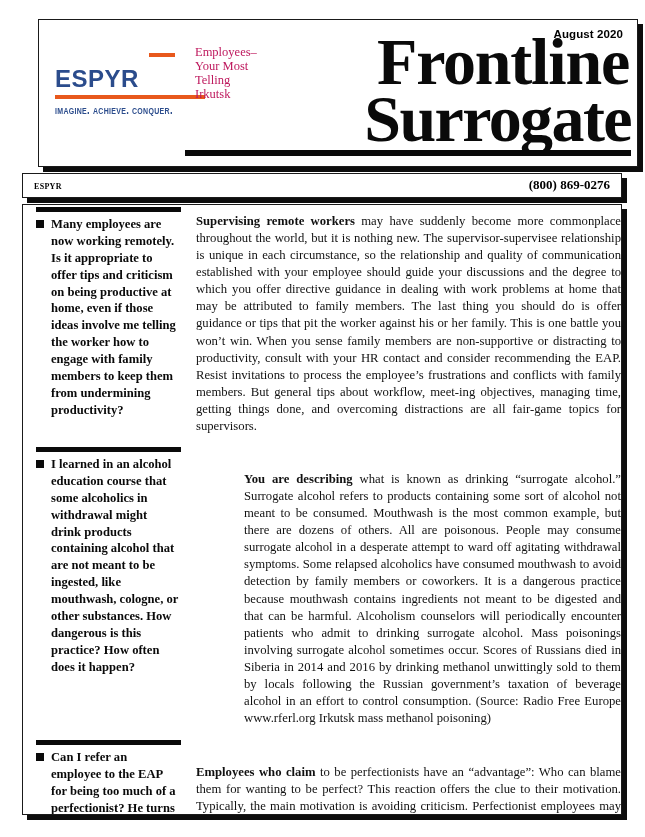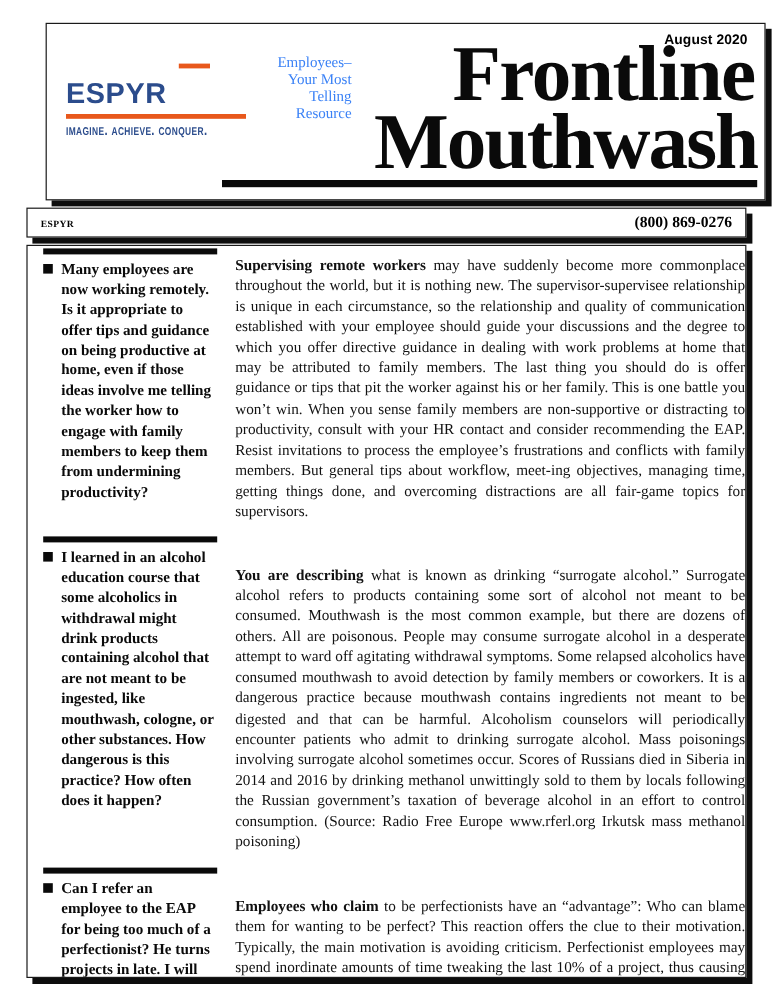--- a/index.html
+++ b/index.html
@@ -89,25 +89,25 @@
     transform-origin: left top;
     white-space: nowrap;
   }
 
   
   .kicker {
     position: absolute;
     left: 156px;
     top: 25px;
     width: 98px;
-    text-align: right;
+    text-align: left;
     font-family: "Liberation Serif", serif;
     font-size: 12.5px;
     line-height: 1.12;
-    color: #3b82f6;
+    color: #be185d;
   }
 
   
   .issue-date {
     position: absolute;
     right: 14px;
     top: 8px;
     font-family: "Liberation Sans", sans-serif;
     font-weight: bold;
     font-size: 11.5px;
@@ -253,21 +253,21 @@
     text-justify: inter-word;
     hyphens: none;
   }
   .a-body .lead {
     font-weight: bold;
   }
 
   
   .qa-row.r1 { padding-top: 2px; }
   .qa-row.r1 .a-col { padding-top: 6px; }
-  .qa-row.r2 { padding-top: 12px; }
+  .qa-row.r2 { padding-top: 12px; gap: 48px; }
   .qa-row.r2 .a-col { padding-top: 24px; }
   .qa-row.r3 { padding-top: 13px; }
   .qa-row.r3 .a-col { padding-top: 24px; }
 </style>
 </head>
 <body>
 
 <div class="page">
 
   <div class="masthead">
@@ -281,46 +281,46 @@
           <span class="macron"></span>
         </div>
         <div class="logo-rule"></div>
         <div class="logo-tagline">Imagine. Achieve. Conquer.</div>
       </div>
 
       <div class="kicker">
         <div>Employees–</div>
         <div>Your Most</div>
         <div>Telling</div>
-        <div>Resource</div>
+        <div>Irkutsk</div>
       </div>
 
       <div class="title-wrap">
         <div class="title-line one">Frontline</div>
-        <div class="title-line two">Mouthwash</div>
+        <div class="title-line two">Surrogate</div>
       </div>
       <div class="title-rule"></div>
 
     </div>
   </div>
 
   <div class="contact-bar">
     <div class="org">ESPYR</div>
     <div class="phone">(800) 869-0276</div>
   </div>
 
   <div class="content-box">
     <div class="qa-list">
 
       <div class="qa-row r1">
         <div class="q-col">
           <div class="q-rule"></div>
           <div class="q-body">
             <span class="q-bullet"></span>
-            <span>Many employees are now working remotely. Is it appropriate to offer tips and guidance on being productive at home, even if those ideas involve me telling the worker how to engage with family members to keep them from undermining productivity?</span>
+            <span>Many employees are now working remotely. Is it appropriate to offer tips and criticism on being productive at home, even if those ideas involve me telling the worker how to engage with family members to keep them from undermining productivity?</span>
           </div>
         </div>
         <div class="a-col">
           <div class="a-body">
             <span class="lead">Supervising remote workers</span><span> may have suddenly become more commonplace throughout the world, but it is nothing new. The supervisor-supervisee relationship is unique in each circumstance, so the relationship and quality of communication established with your employee should guide your discussions and the degree to which you offer directive guidance in dealing with work problems at home that may be attributed to family members. The last thing you should do is offer guidance or tips that pit the worker against his or her family. This is one battle you won’t win. When you sense family members are non-supportive or distracting to productivity, consult with your HR contact and consider recommending the EAP. Resist invitations to process the employee’s frustrations and conflicts with family members. But general tips about workflow, meet-ing objectives, managing time, getting things done, and overcoming distractions are all fair-game topics for supervisors.</span>
           </div>
         </div>
       </div>
 
       <div class="qa-row r2">

